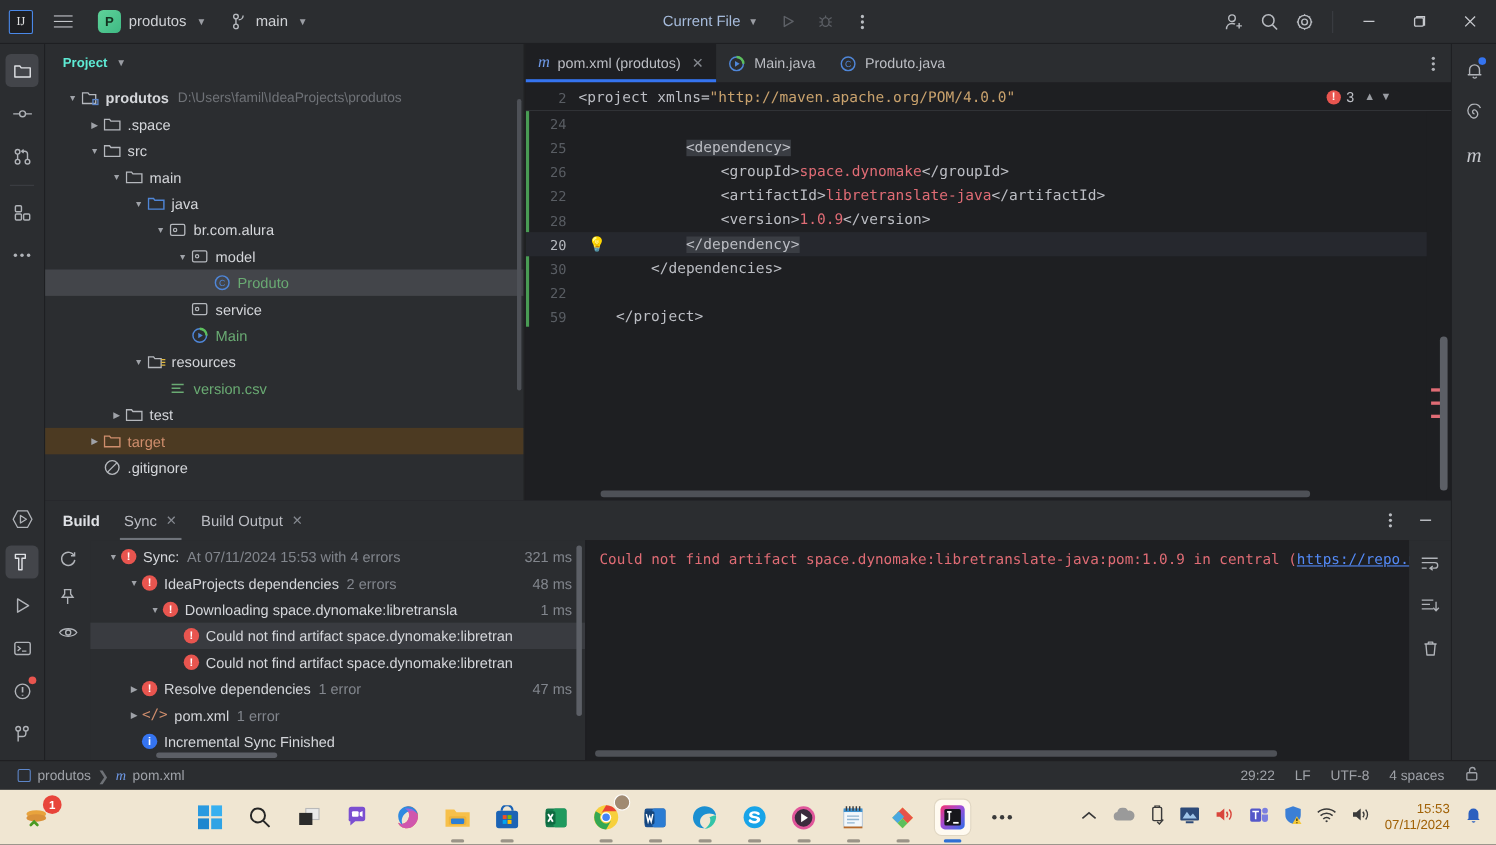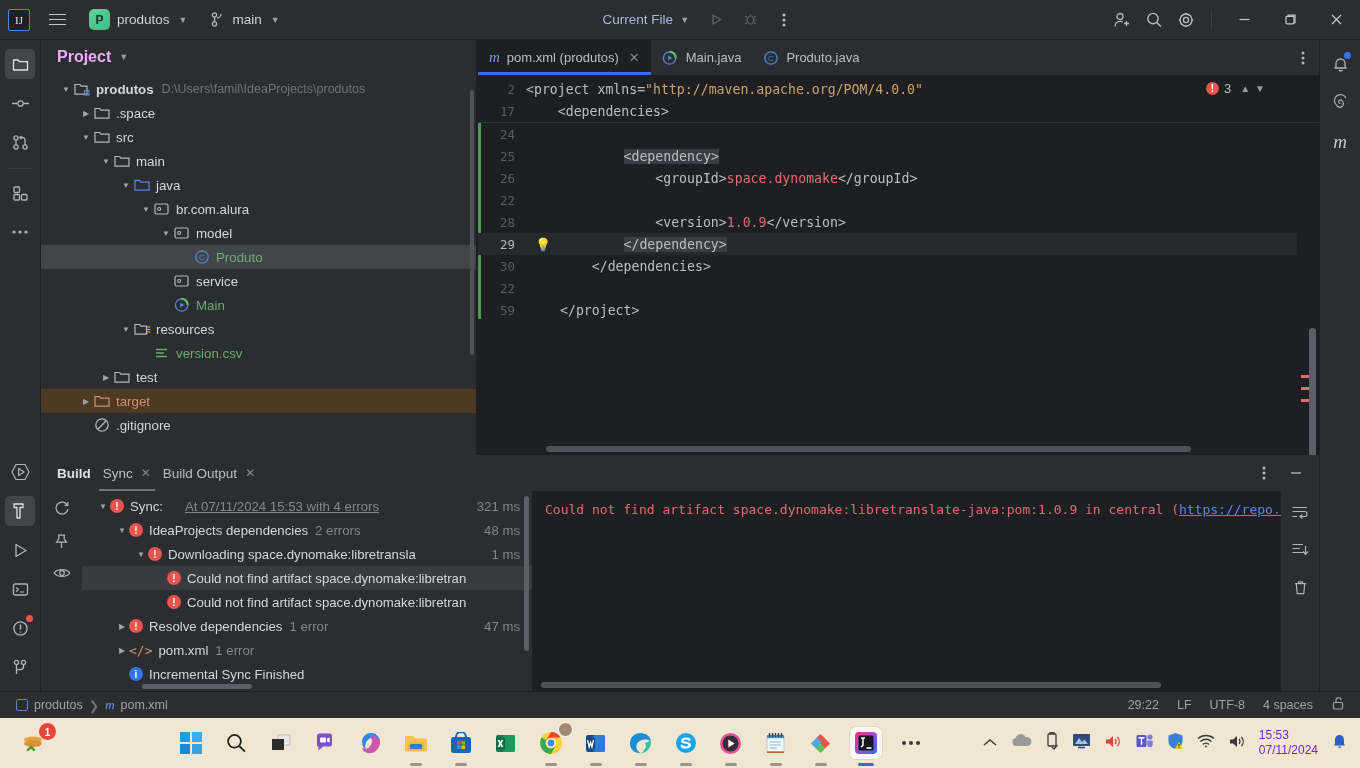--- a/index.html
+++ b/index.html
@@ -67,21 +67,21 @@
   .rb-btn { width:30px; height:30px; margin-top:9px; display:flex; align-items:center; justify-content:center; border-radius:5px; color:#b0b3b8; position:relative;}
   .dot-blue { position:absolute; top:3px; right:4px; width:7px; height:7px; border-radius:50%; background:#3574f0; }
 
   
   .projectpanel {
     position:absolute; top:40px; left:41px; width:436px; height:415px;
     background:#2b2d30; border-right:1px solid #1e1f22;
     display:flex; flex-direction:column;
   }
   .pp-header { height:33px; display:flex; align-items:center; padding-left:16px; gap:6px; }
-  .pp-title { color:#f0abfc; font-size:16px; font-weight:bold; }
+  .pp-title { color:#5eead4; font-size:12px; font-weight:bold; }
   .tree { flex:1; overflow:hidden; position:relative; padding-top:4px; font-size:13.3px; }
   .trow { height:24px; display:flex; align-items:center; color:#d4d6da; white-space:nowrap; position:relative; }
   .trow.sel { background:#43454a; }
   .trow.target-hl { background:#4c3a22; }
   .tw { width:14px; height:14px; display:flex; align-items:center; justify-content:center; color:#9fa2a8; font-size:8px; flex:none;}
   .ticon { width:18px; height:16px; display:flex; align-items:center; justify-content:center; margin-right:5px; flex:none;}
   .tlabel { }
   .tpath { color:#6f7277; font-size:12.5px; margin-left:8px; }
   .bold { font-weight:bold; }
   .green { color:#6aab73; }
@@ -127,21 +127,21 @@
   .vscroll { position:absolute; right:3px; width:7px; background:#5c5f66; border-radius:4px;}
   .greenbar { position:absolute; left:0; width:3px; background:#499c54; }
 
   
   .buildpanel {
     position:absolute; top:455px; left:41px; width:1278px; height:236px;
     background:#2b2d30; display:flex; flex-direction:column;
   }
   .bp-head { height:36px; display:flex; align-items:center; padding-left:16px; position:relative; }
   .bp-title { color:#dfe1e5; font-size:13.5px; font-weight:bold; }
-  .bp-tab { margin-left:12px; color:#bcbec4; font-size:13.5px; display:flex; align-items:center; gap:8px; position:relative; height:36px; align-items:center;}
+  .bp-tab { margin-left:22px; color:#bcbec4; font-size:13.5px; display:flex; align-items:center; gap:8px; position:relative; height:36px; align-items:center;}
   .bp-tab.active:after { content:''; position:absolute; left:-4px; bottom:0; width:calc(100% + 8px); height:2.5px; background:#6f737a;}
   .bp-head-right { margin-left:auto; display:flex; align-items:center; gap:2px; padding-right:8px;}
   .bp-body { flex:1; display:flex; }
   .bp-tools { width:41px; display:flex; flex-direction:column; align-items:center; padding-top:8px; gap:12px; color:#b0b3b8;}
   .bp-tree { width:450px; background:#2b2d30; position:relative; font-size:13.2px; overflow:hidden; padding-top:3px;}
   .brow { height:24px; display:flex; align-items:center; color:#d4d6da; white-space:nowrap; }
   .brow.sel { background:#393b40; }
   .berr { width:14px; height:14px; border-radius:50%; background:#e8554f; color:#fff; font-size:10px; font-weight:bold;
           display:flex; align-items:center; justify-content:center; margin-right:6px; flex:none;}
   .binfo { width:14px; height:14px; border-radius:50%; background:#3574f0; color:#fff; font-size:10px; font-weight:bold;
@@ -171,21 +171,21 @@
     position:absolute; top:718px; left:0; width:1360px; height:50px;
     background:#f0e6d2; display:flex; align-items:center;
   }
   .tbk-left { width: 120px; display:flex; align-items:center; padding-left: 18px; position:relative;}
   .tbk-center { flex:1; display:flex; align-items:center; justify-content:center; gap:13px; }
   .tbk-right { display:flex; align-items:center; gap:13px; padding-right:12px; }
   .ticon-box { width:32px; height:32px; display:flex; align-items:center; justify-content:center; position:relative; border-radius:6px;}
   .ticon-box.active { background:#fffaf0; box-shadow:0 0 0 1px #e0d6c2; }
   .run-under { position:absolute; bottom:-7px; left:50%; transform:translateX(-50%); width:12px; height:3px; border-radius:2px; background:#9b9488; }
   .run-under.blue { background:#2d6fd4; width:16px; }
-  .clock { color:#6d28d9; font-size:12px; line-height:15px; }
+  .clock { color:#a16207; font-size:12px; line-height:15px; text-align:right; }
   .badge-red { position:absolute; top:-4px; right:-6px; background:#e8443a; color:#fff; width:17px; height:17px; border-radius:50%;
                font-size:10.5px; display:flex; align-items:center; justify-content:center; font-weight:bold;}
 </style>
 </head>
 <body>
 
 <div class="app">
 
   <div class="titlebar">
     <div class="tb-left">
@@ -559,39 +559,38 @@
             <circle cx="2" cy="3" r="1.5" fill="currentColor"></circle>
             <circle cx="2" cy="8" r="1.5" fill="currentColor"></circle>
             <circle cx="2" cy="13" r="1.5" fill="currentColor"></circle>
           </svg>
       </div>
     </div>
 
     <div class="sticky sticky-sep">
       <div id="sticky-lines">
           <div class="cline" style="font-family: &quot;DejaVu Sans Mono&quot;, monospace; font-size: 13.2px;"><span class="gut">2</span><span class="ctext"><span class="tagc">&lt;project</span><span class="tagc"> xmlns=<span class="strv">"http://maven.apache.org/POM/4.0.0"</span></span></span></div>
-          <div class="cline" style="font-family: &quot;DejaVu Sans Mono&quot;, monospace; font-size: 13.2px;"><span class="gut">17</span><span class="ctext"><span class="val">    </span><span class="tagc">&lt;dependencies</span><span class="tagc">&gt;</span></span></div>
         </div>
       <div class="errchip">
         <span class="errdot">!</span>
         <span>3</span>
         <span style="color:#9a9da3; font-size:10px; margin-left:4px;">▲</span>
         <span style="color:#9a9da3; font-size:10px;">▼</span>
       </div>
     </div>
 
     <div class="code">
       <div class="greenbar" style="top:0; height:196px;"></div>
       <div id="code-lines">
           <div class="cline"><span class="gut">24</span><span class="gut2"></span><span class="ctext"></span></div>
           <div class="cline"><span class="gut">25</span><span class="gut2"></span><span class="ctext"><span style="white-space:pre">        </span><span class="hl"><span class="tagc">&lt;dependency</span><span class="tagc">&gt;</span></span></span></div>
           <div class="cline"><span class="gut">26</span><span class="gut2"></span><span class="ctext"><span class="val">            </span><span class="tagc">&lt;groupId</span><span class="tagc">&gt;</span><span class="val">space.dynomake</span><span class="tagc">&lt;/groupId</span><span class="tagc">&gt;</span></span></div>
-          <div class="cline"><span class="gut">22</span><span class="gut2"></span></div>
+          <div class="cline"><span class="gut">22</span><span class="gut2"></span><span class="ctext"><span class="val">            </span><span class="tagc">&lt;artifactId</span><span class="tagc">&gt;</span><span class="val">libretranslate-java</span><span class="tagc">&lt;/artifactId</span><span class="tagc">&gt;</span></span></div>
           <div class="cline"><span class="gut">28</span><span class="gut2"></span><span class="ctext"><span class="val">            </span><span class="tagc">&lt;version</span><span class="tagc">&gt;</span><span class="val">1.0.9</span><span class="tagc">&lt;/version</span><span class="tagc">&gt;</span></span></div>
-          <div class="cline cur"><span class="gut cur">29</span><span class="gut2"><span class="bulb">💡</span></span><span class="ctext"><span style="white-space:pre">        </span><span class="hl"><span class="tagc">&lt;/dependency</span><span class="tagc">&gt;</span></span></span></div>
+          <div class="cline cur"><span class="gut cur">20</span><span class="gut2"><span class="bulb">💡</span></span><span class="ctext"><span style="white-space:pre">        </span><span class="hl"><span class="tagc">&lt;/dependency</span><span class="tagc">&gt;</span></span></span></div>
           <div class="cline"><span class="gut">30</span><span class="gut2"></span><span class="ctext"><span class="val">    </span><span class="tagc">&lt;/dependencies</span><span class="tagc">&gt;</span></span></div>
           <div class="cline"><span class="gut">22</span><span class="gut2"></span><span class="ctext"></span></div>
           <div class="cline"><span class="gut">59</span><span class="gut2"></span><span class="ctext"><span class="tagc">&lt;/project</span><span class="tagc">&gt;</span></span></div>
         </div>
       <div class="markerbar">
         <div class="mk" style="top:252px;"></div>
         <div class="mk" style="top:264px;"></div>
         <div class="mk" style="top:276px;"></div>
       </div>
       <div class="vscroll" style="top:205px; height:140px;"></div>
@@ -645,21 +644,21 @@
               <circle cx="9" cy="7" r="2.3" fill="none" stroke="currentColor" stroke-width="1.25"></circle>
             </svg>
         </div>
       </div>
 
       <div class="bp-tree" id="build-tree">
         <div class="brow" style="padding-left: 14px;">
             <span class="tw">▼</span>
             <span class="berr">!</span>
             <span>Sync:</span>
-            <span class="bmuted" style="margin-left:22px;text-decoration:underline;">At 07/11/2024 15:53 with 4 errors</span>
+            <span class="bmuted" style="margin-left:7px;">At 07/11/2024 15:53 with 4 errors</span>
             <span class="btime">321 ms</span>
           </div>
           <div class="brow" style="padding-left: 33px;">
             <span class="tw">▼</span>
             <span class="berr">!</span>
             <span>IdeaProjects dependencies</span>
             <span class="bmuted" style="margin-left:7px;">2 errors</span>
             <span class="btime">48 ms</span>
           </div>
           <div class="brow" style="padding-left: 52px;">

